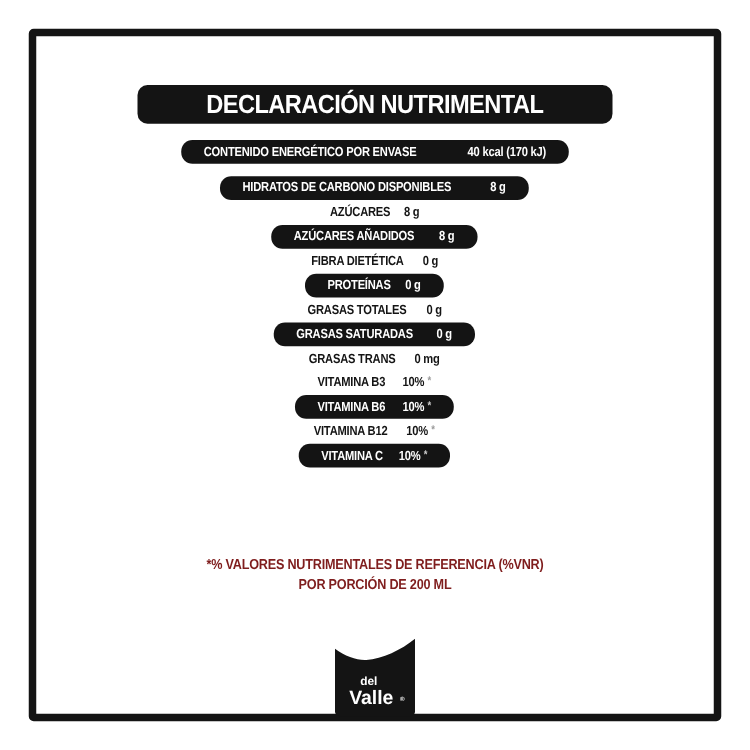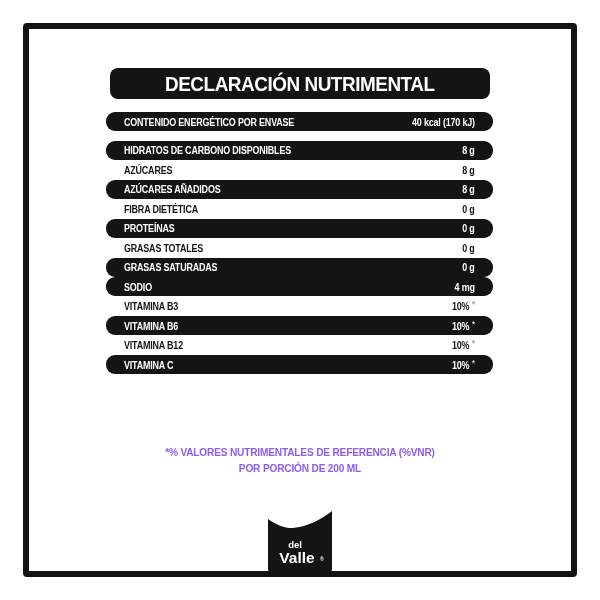--- a/index.html
+++ b/index.html
@@ -14,21 +14,21 @@
   .title-bar{
     position:absolute;left:110px;top:68px;width:380px;height:31px;
     background:#141414;border-radius:8px;display:flex;align-items:center;justify-content:center;
   }
   .title-bar .ttl{
     color:#ffffff;font-weight:bold;font-size:21px;letter-spacing:-0.5px;white-space:nowrap;
     transform:scaleX(0.9);transform-origin:center center;
   }
   .rows{
     position:absolute;left:106px;top:112px;width:387px;
-    display:flex;flex-direction:column;
+    display:flex;flex-direction:column;align-items:center;
   }
   .row{
     height:19px;margin-bottom:0.5px;border-radius:9px;box-sizing:border-box;
     display:flex;align-items:center;justify-content:space-between;padding:0 18px;
   }
   .row.black{background:#141414;color:#ffffff;}
   .row.plain{background:transparent;color:#141414;}
   .lbl{
     font-weight:bold;font-size:10.5px;letter-spacing:-0.2px;white-space:nowrap;
     transform:scaleX(0.85);transform-origin:left center;
@@ -36,21 +36,21 @@
   .val{
     font-weight:bold;font-size:10.5px;letter-spacing:-0.2px;white-space:nowrap;
     transform:scaleX(0.85);transform-origin:right center;display:flex;align-items:center;
   }
   .ast{
     font-size:9px;margin-left:3px;position:relative;top:-2px;color:#9a9a9a;font-weight:bold;
   }
   .row.black .ast{color:#cdcdcd;}
   .spacer{height:9px;}
   .footnote{
-    position:absolute;left:0;top:444px;width:600px;text-align:center;color:#8b5cf6;
+    position:absolute;left:0;top:444px;width:600px;text-align:center;color:#7f1d1d;
   }
   .footnote .fline{
     font-weight:bold;font-size:11.5px;line-height:16px;letter-spacing:-0.2px;white-space:nowrap;
     transform:scaleX(0.88);transform-origin:center center;
   }
   .logo{
     position:absolute;left:268px;top:511px;width:64px;height:62px;z-index:3;
   }
 </style>
 </head>
@@ -92,23 +92,23 @@
       <span class="val">0 g</span>
     </div>
     <div class="row plain">
       <span class="lbl">GRASAS TOTALES</span>
       <span class="val">0 g</span>
     </div>
     <div class="row black">
       <span class="lbl">GRASAS SATURADAS</span>
       <span class="val">0 g</span>
     </div>
-    <div class="row black">
-      <span class="lbl">SODIO</span>
-      <span class="val">4 mg</span>
+    <div class="row plain">
+      <span class="lbl">GRASAS TRANS</span>
+      <span class="val">0 mg</span>
     </div>
     <div class="row plain">
       <span class="lbl">VITAMINA B3</span>
       <span class="val">
           <span>10%</span>
           <span class="ast">*</span>
         </span>
     </div>
     <div class="row black">
       <span class="lbl">VITAMINA B6</span>

